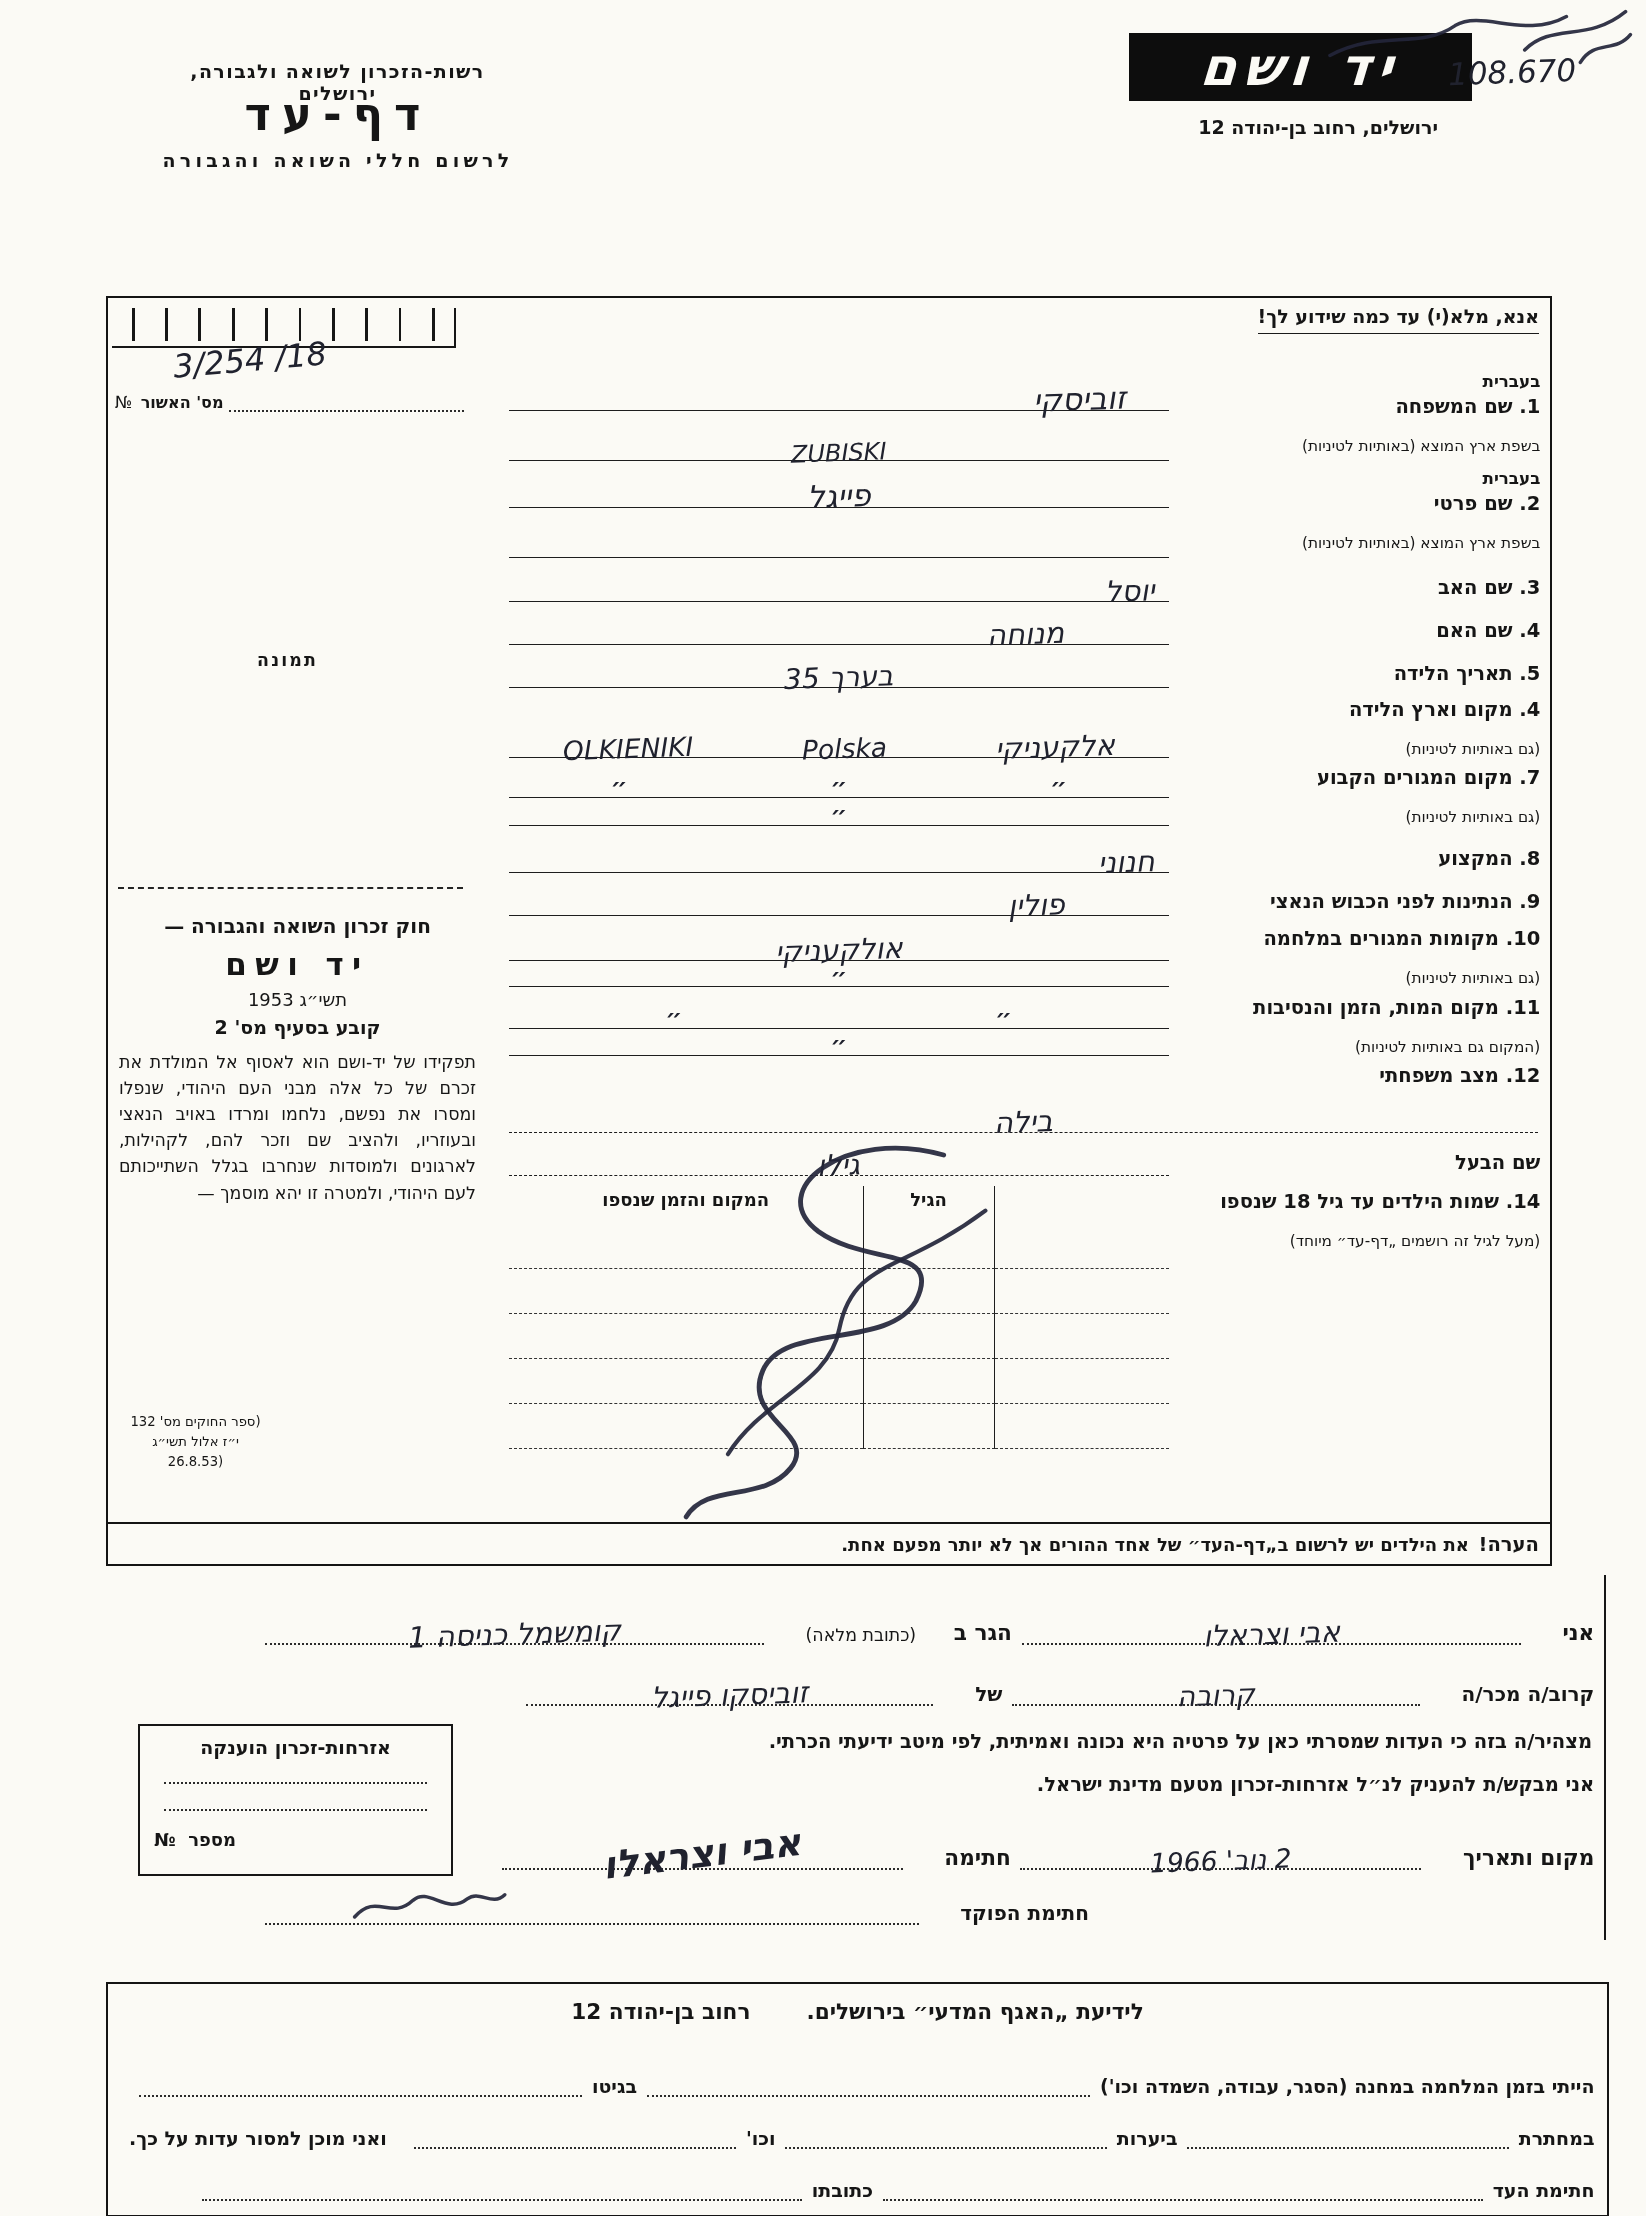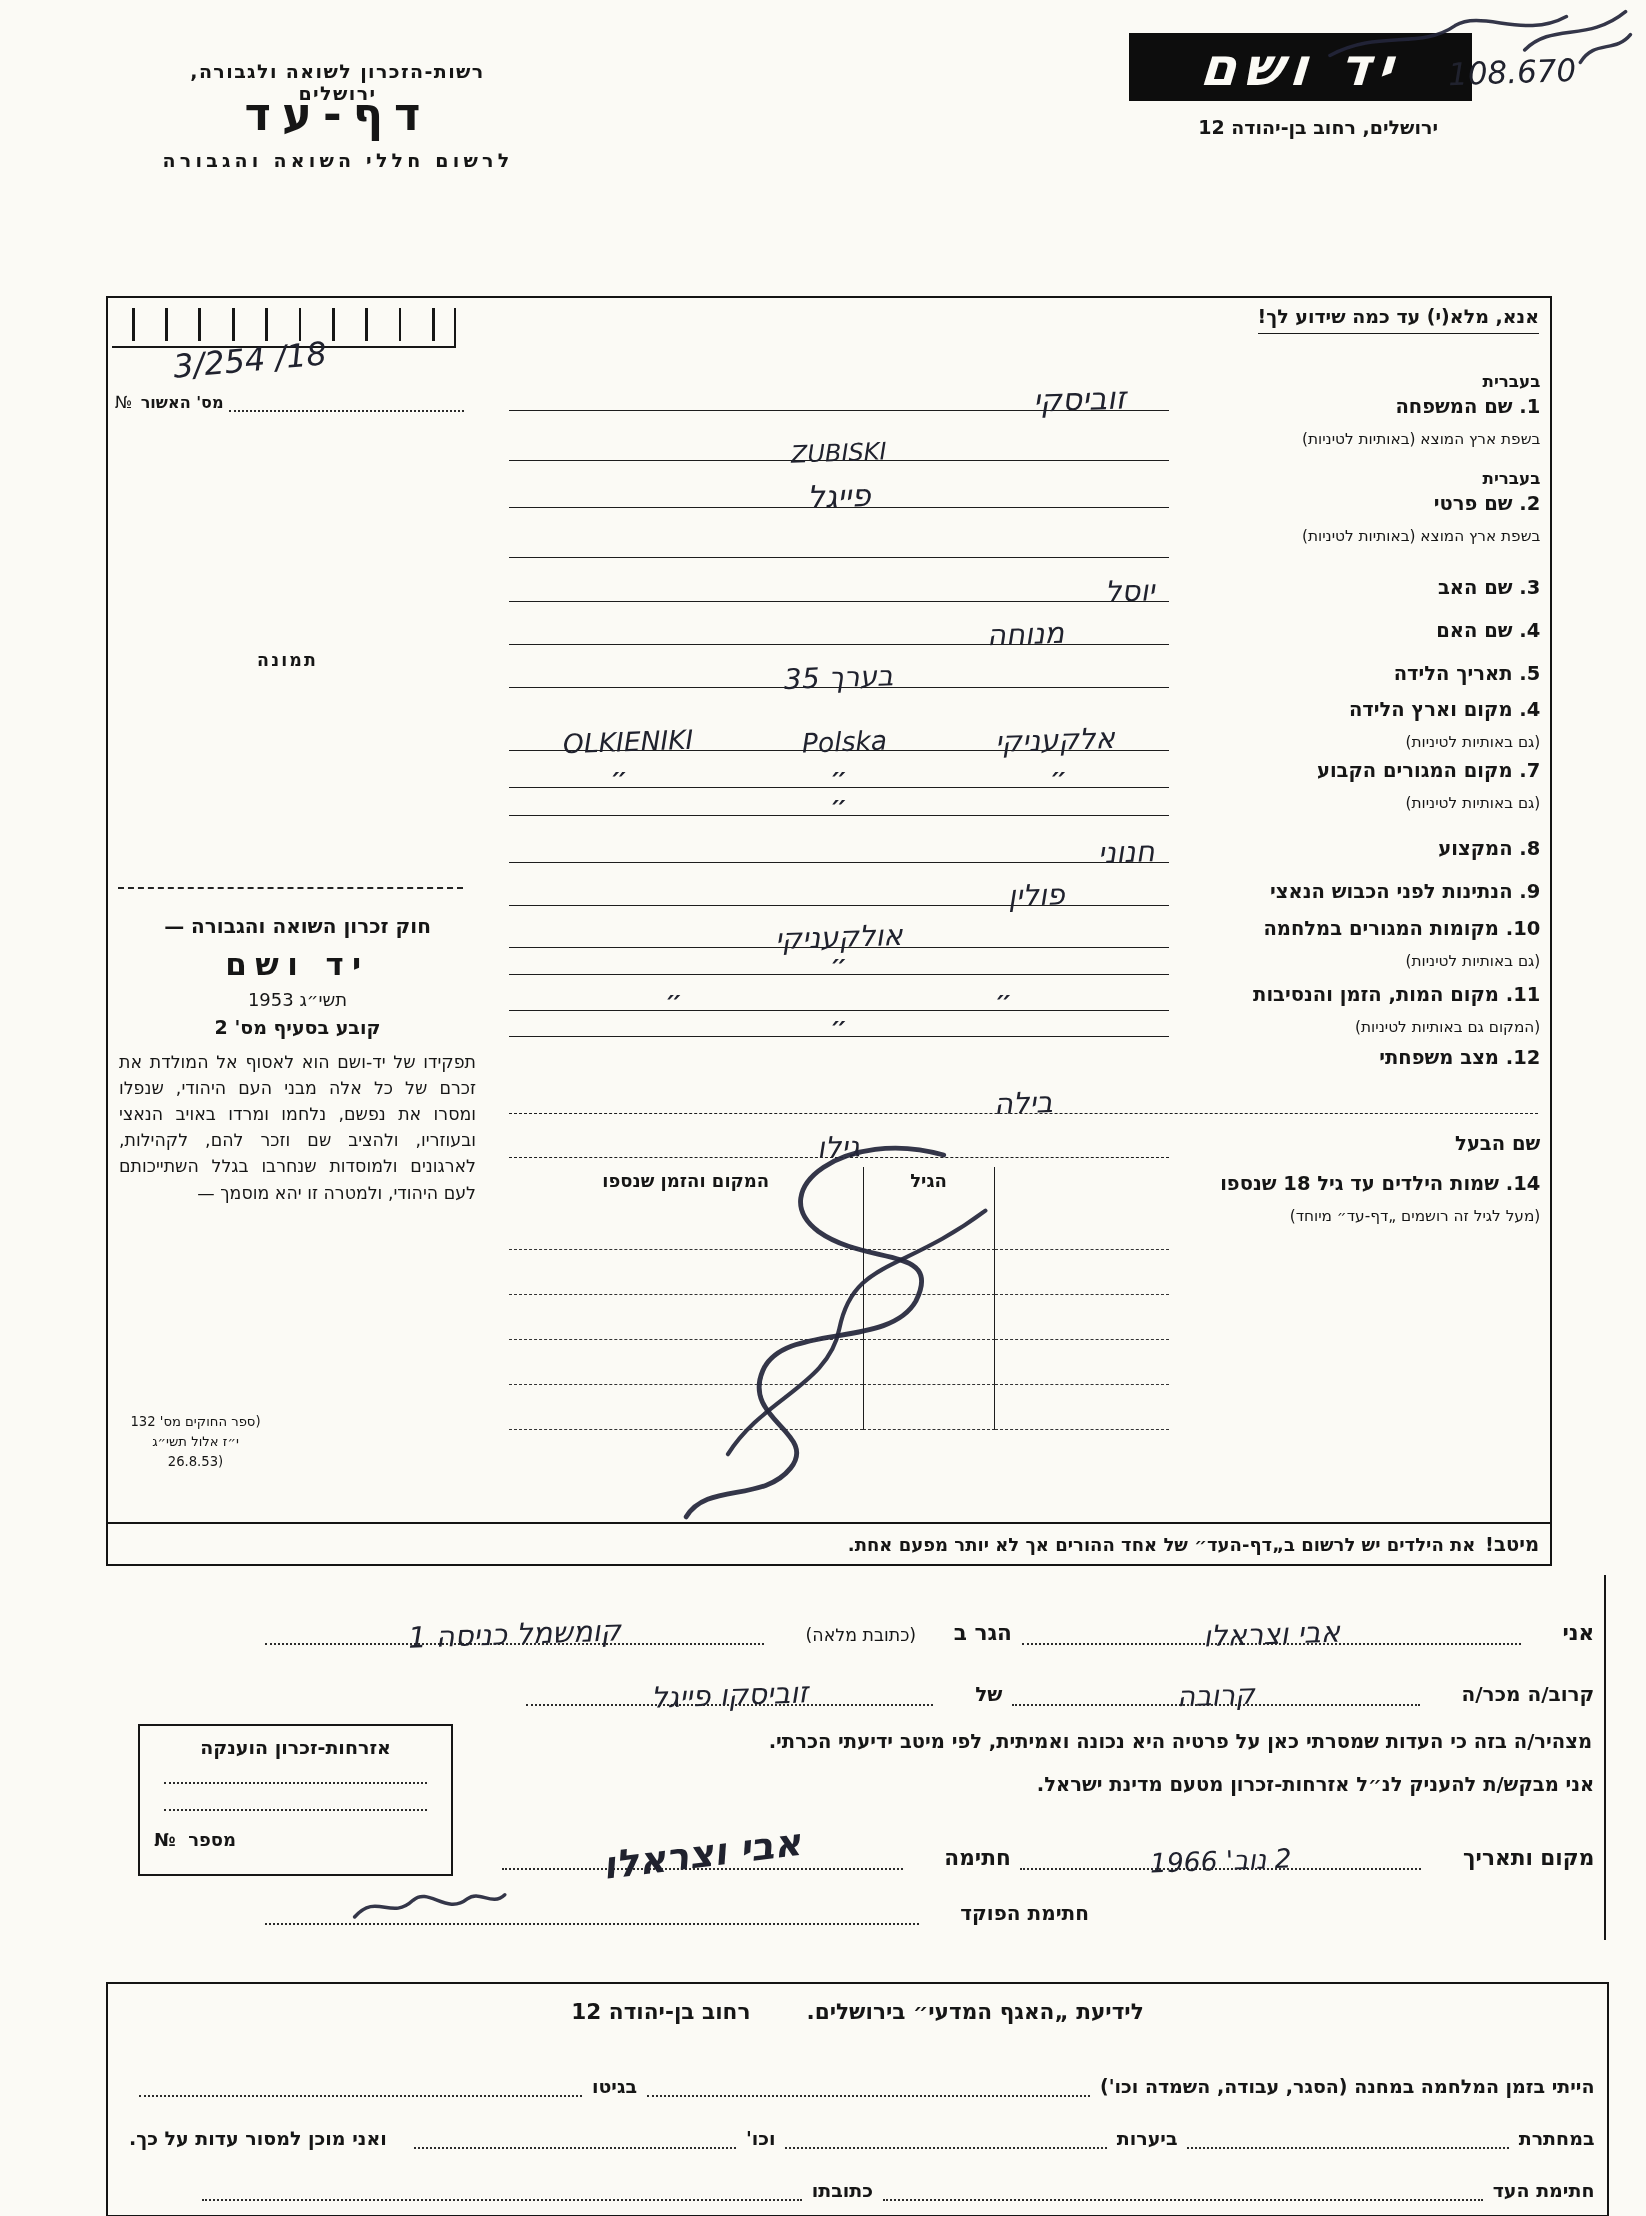--- a/index.html
+++ b/index.html
@@ -63,21 +63,21 @@
   .law-body { font-size:17.4px; line-height:1.5; text-align:justify; }
   .lawref { left:12.5px; top:1114px; width:150px; text-align:center; font-size:13.2px; line-height:1.5; }
 
   
   .rows { right:0; top:58px; width:1062px; }
   .row { display:flex; }
   .va-b { align-items:flex-end; }
   .lbl { width:369px; padding-right:9.7px; text-align:right; }
   .lbl-top { font-size:16.7px; font-weight:bold; }
   .lbl-main { font-size:19.5px; font-weight:bold; margin-top:4.2px; }
-  .lbl-sub { font-size:15.3px; margin-top:12px; }
+  .lbl-sub { font-size:15.3px; margin-top:19px; }
   .lbl-main.solo { margin:0 0 2.8px 0; }
   .ans { flex:1; padding:0 12.5px 0 21px; display:flex; flex-direction:column; justify-content:flex-end; }
   .line { border-bottom:1.4px solid #1d1d1d; display:flex; align-items:flex-end; }
   .line.dashed { border-bottom-style:dashed; }
   .line.dotted { border-bottom:2.1px dotted #333; }
   .line .hand { margin-bottom:-7px; }
   .jr { justify-content:flex-start; } .jc { justify-content:center; } .spread { justify-content:space-around; }
   .pr60 { padding-right:42px; } .pr20 { padding-right:14px; } .pr150 { padding-right:104px; }
   .ditto { font-size:24px; font-weight:bold; color:#20222e; margin-bottom:-4.2px; }
   .opt { font-size:17.4px; margin-bottom:-1.4px; }
@@ -415,21 +415,21 @@
         </div>
       </div>
     </div>
 
     <svg class="abs bigsig scribble" width="501" height="432" viewBox="0 0 720 620">
       <path d="M560 70 C 420 30, 300 120, 380 180 C 450 230, 560 200, 520 280 C 480 350, 330 310, 300 380 C 270 450, 380 470, 340 520 C 300 570, 220 540, 190 590" stroke-width="7"></path>
       <path d="M620 150 C 500 240, 430 220, 410 320 C 395 400, 300 420, 250 500" stroke-width="6"></path>
     </svg>
 
     <div class="abs notestrip">
-      <span class="nl">מיטב!</span>
+      <span class="nl">הערה!</span>
       <span class="nt">את הילדים יש לרשום ב„דף-העד״ של אחד ההורים אך לא יותר מפעם אחת.</span>
     </div>
   </div>
 
   <div class="abs decl">
 
     <div class="dl l1">
       <span class="printed p31">אני</span>
       <span class="fill">
         <span class="hand h42">אבי וצראלו</span>

